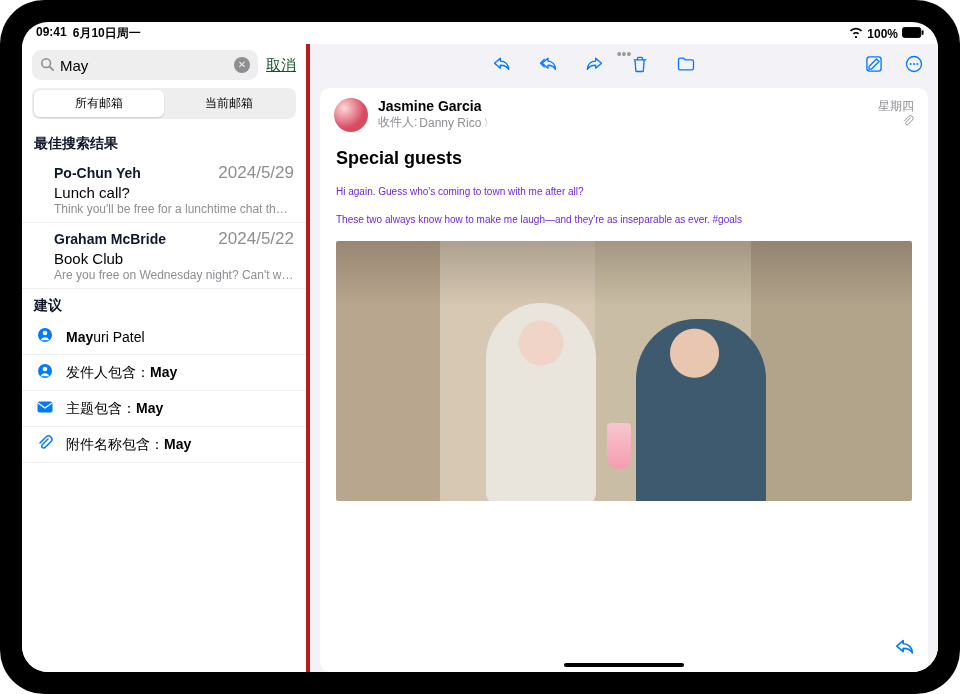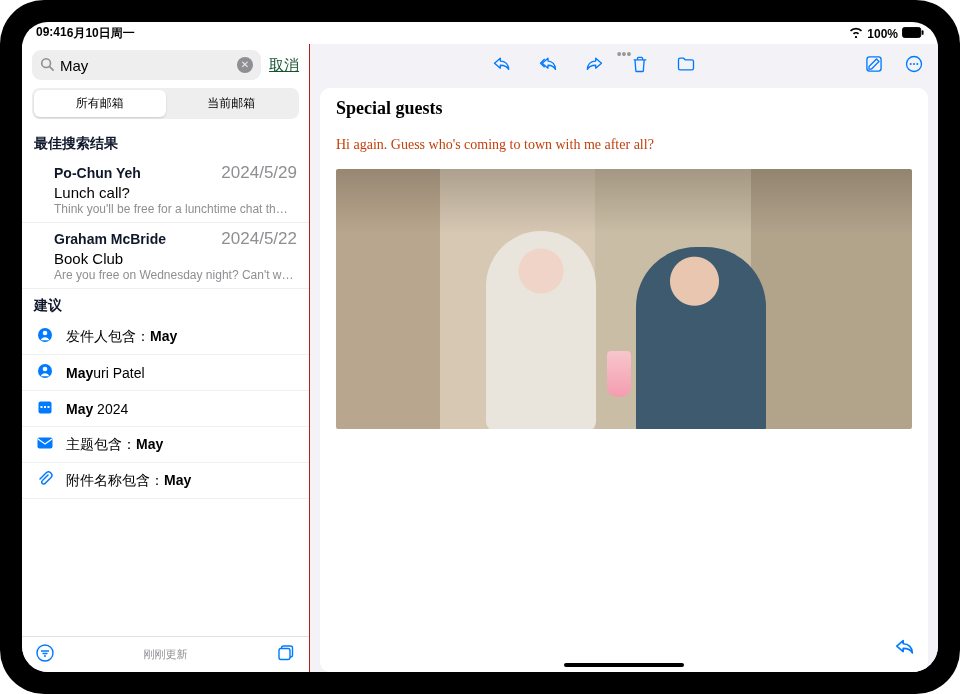--- a/index.html
+++ b/index.html
@@ -32,31 +32,31 @@
     .status-bar {
       height: 22px;
       display: flex;
       justify-content: space-between;
       align-items: center;
       padding: 0 14px;
       font-size: 12px;
       font-weight: 600;
       color: #000;
     }
-    .status-left { display: flex; }
+    .status-left { display: flex; gap: 6px; }
     .status-right { display: flex; gap: 4px; align-items: flex-end; }
     .content-area {
       flex: 1;
       display: flex;
       min-height: 0;
     }
     
     .sidebar {
       width: 288px;
-      border-right: 1px solid #b91c1c;
+      border-right: 4px solid #b91c1c;
       display: flex;
       flex-direction: column;
       background: #fff;
       min-height: 0;
     }
     .search-row {
       display: flex;
       align-items: center;
       padding: 6px 10px 8px 10px;
       gap: 8px;
@@ -240,31 +240,30 @@
     .sender-name { font-size: 14px; font-weight: 700; color: #000; }
     .recipient-row { font-size: 12px; color: #8e8e93; display:flex; align-items:center; gap:2px;}
     .recipient-row .chev { font-size:10px; }
     .header-right { text-align: right; font-size: 12px; color: #8e8e93; }
     .attach-glyph { font-size: 12px; color:#8e8e93; }
     .email-body {
       padding: 4px 16px 10px 16px;
       overflow-y: auto;
       flex: 1;
       min-height: 0;
-      font-family: Liberation Serif, serif;
     }
     .email-subject {
       font-size: 18px;
       font-weight: 700;
       color: #000;
       margin: 6px 0 16px 0;
     }
     .email-p {
-      font-size: 14px;
-      color: #c2410c;
+      font-size: 10px;
+      color: #6d28d9;
       margin-bottom: 14px;
       line-height: 1.4;
     }
     .photo-attachment {
       width: 100%;
       height: 260px;
       border-radius: 2px;
       background:
         linear-gradient(180deg, rgba(50,40,30,0.25) 0%, rgba(50,40,30,0) 25%),
         linear-gradient(90deg, #b9a68e 0 18%, #d6c8b3 18% 45%, #cabda5 45% 72%, #b2a38b 72% 100%);
@@ -393,46 +392,34 @@
           <div class="section-header">建议</div>
 
           <div class="sugg-item">
             <span class="sugg-icon">
               <svg width="16" height="16" viewBox="0 0 16 16">
                   <circle cx="8" cy="8" r="7" fill="#007aff"></circle>
                   <circle cx="8" cy="6" r="2.3" fill="#fff"></circle>
                   <path d="M3.6 13.2c.9-2 2.6-3 4.4-3s3.5 1 4.4 3" fill="#fff"></path>
                 </svg>
             </span>
-            <span class="sugg-text"><span>发件人包含：</span><span class="hl">May</span><span></span></span>
+            <span class="sugg-text"><span></span><span class="hl">May</span><span>uri Patel</span></span>
           </div>
 
           <div class="sugg-item">
             <span class="sugg-icon">
               <svg width="16" height="16" viewBox="0 0 16 16">
                   <circle cx="8" cy="8" r="7" fill="#007aff"></circle>
                   <circle cx="8" cy="6" r="2.3" fill="#fff"></circle>
                   <path d="M3.6 13.2c.9-2 2.6-3 4.4-3s3.5 1 4.4 3" fill="#fff"></path>
                 </svg>
             </span>
-            <span class="sugg-text"><span></span><span class="hl">May</span><span>uri Patel</span></span>
-          </div>
-
-          <div class="sugg-item">
-            <span class="sugg-icon">
-              <svg width="16" height="16" viewBox="0 0 16 16">
-                  <rect x="1.5" y="2.5" width="13" height="12" rx="2" fill="#007aff"></rect>
-                  <rect x="1.5" y="5.5" width="13" height="9" rx="0" fill="#fff" opacity="0"></rect>
-                  <rect x="3.5" y="7" width="2" height="2" fill="#fff"></rect>
-                  <rect x="7" y="7" width="2" height="2" fill="#fff"></rect>
-                  <rect x="10.5" y="7" width="2" height="2" fill="#fff"></rect>
-                </svg>
-            </span>
-            <span class="sugg-text"><span></span><span class="hl">May</span><span> 2024</span></span>
-          </div>
+            <span class="sugg-text"><span>发件人包含：</span><span class="hl">May</span><span></span></span>
+          </div>
+
 
           <div class="sugg-item">
             <span class="sugg-icon">
               <svg width="16" height="16" viewBox="0 0 16 12">
                   <rect x="0.5" y="0.5" width="15" height="11" rx="2" fill="#007aff"></rect>
                   <path d="M1 2l7 5 7-5" stroke="#fff" stroke-width="1.3" fill="none"></path>
                 </svg>
             </span>
             <span class="sugg-text"><span>主题包含：</span><span class="hl">May</span><span></span></span>
           </div>
@@ -441,37 +428,20 @@
             <span class="sugg-icon">
               <svg width="16" height="16" viewBox="0 0 16 16">
                   <path d="M11 4l-5.5 5.5a2 2 0 102.8 2.8L14 6.6a3.4 3.4 0 00-4.8-4.8L3 8" stroke="#007aff" stroke-width="1.5" fill="none" stroke-linecap="round"></path>
                 </svg>
             </span>
             <span class="sugg-text"><span>附件名称包含：</span><span class="hl">May</span><span></span></span>
           </div>
 
         </div>
 
-        <div class="sidebar-footer">
-          <span class="ic">
-            <svg width="18" height="18" viewBox="0 0 18 18">
-                <circle cx="9" cy="9" r="8" stroke="#007aff" stroke-width="1.4" fill="none"></circle>
-                <line x1="5" y1="7" x2="13" y2="7" stroke="#007aff" stroke-width="1.4"></line>
-                <line x1="6.5" y1="9.5" x2="11.5" y2="9.5" stroke="#007aff" stroke-width="1.4"></line>
-                <line x1="8" y1="12" x2="10" y2="12" stroke="#007aff" stroke-width="1.4"></line>
-              </svg>
-          </span>
-          <span>刚刚更新</span>
-          <span class="ic">
-            <svg width="18" height="18" viewBox="0 0 18 18">
-                <rect x="4.5" y="2" width="11" height="11" rx="2" stroke="#007aff" stroke-width="1.4" fill="none"></rect>
-                <rect x="2" y="4.5" width="11" height="11" rx="2" stroke="#007aff" stroke-width="1.4" fill="#fff"></rect>
-              </svg>
-          </span>
-        </div>
 
       </div>
 
       <div class="main">
         <div class="multitask-dots">•••</div>
 
         <div class="toolbar">
           <div class="toolbar-center">
             <span class="tb-icon">
               <svg viewBox="0 0 24 24">
@@ -512,24 +482,44 @@
                   <circle cx="12" cy="12" r="9" fill="none" stroke="#007aff" stroke-width="1.6"></circle>
                   <circle cx="8" cy="12" r="1.2" fill="#007aff"></circle>
                   <circle cx="12" cy="12" r="1.2" fill="#007aff"></circle>
                   <circle cx="16" cy="12" r="1.2" fill="#007aff"></circle>
                 </svg>
             </span>
           </div>
         </div>
 
         <div class="email-card">
+          <div class="email-header">
+            <div class="avatar"></div>
+            <div class="header-text">
+              <div class="sender-name">Jasmine Garcia</div>
+              <div class="recipient-row">
+                <span>收件人:</span>
+                <span>Danny Rico</span>
+                <span class="chev">〉</span>
+              </div>
+            </div>
+            <div class="header-right">
+              <div>星期四</div>
+              <div class="attach-glyph">
+                 <svg width="12" height="12" viewBox="0 0 16 16">
+                    <path d="M11 4l-5.5 5.5a2 2 0 102.8 2.8L14 6.6a3.4 3.4 0 00-4.8-4.8L3 8" stroke="#8e8e93" stroke-width="1.3" fill="none" stroke-linecap="round"></path>
+                  </svg>
+              </div>
+            </div>
+          </div>
 
           <div class="email-body">
             <div class="email-subject">Special guests</div>
             <p class="email-p">Hi again. Guess who's coming to town with me after all?</p>
+            <p class="email-p">These two always know how to make me laugh—and they're as inseparable as ever. #goals</p>
             <div class="photo-attachment">
               <div class="person1"></div>
               <div class="person2"></div>
               <div class="shake"></div>
             </div>
           </div>
         </div>
 
         <span class="bottom-reply">
           <svg viewBox="0 0 24 24">

